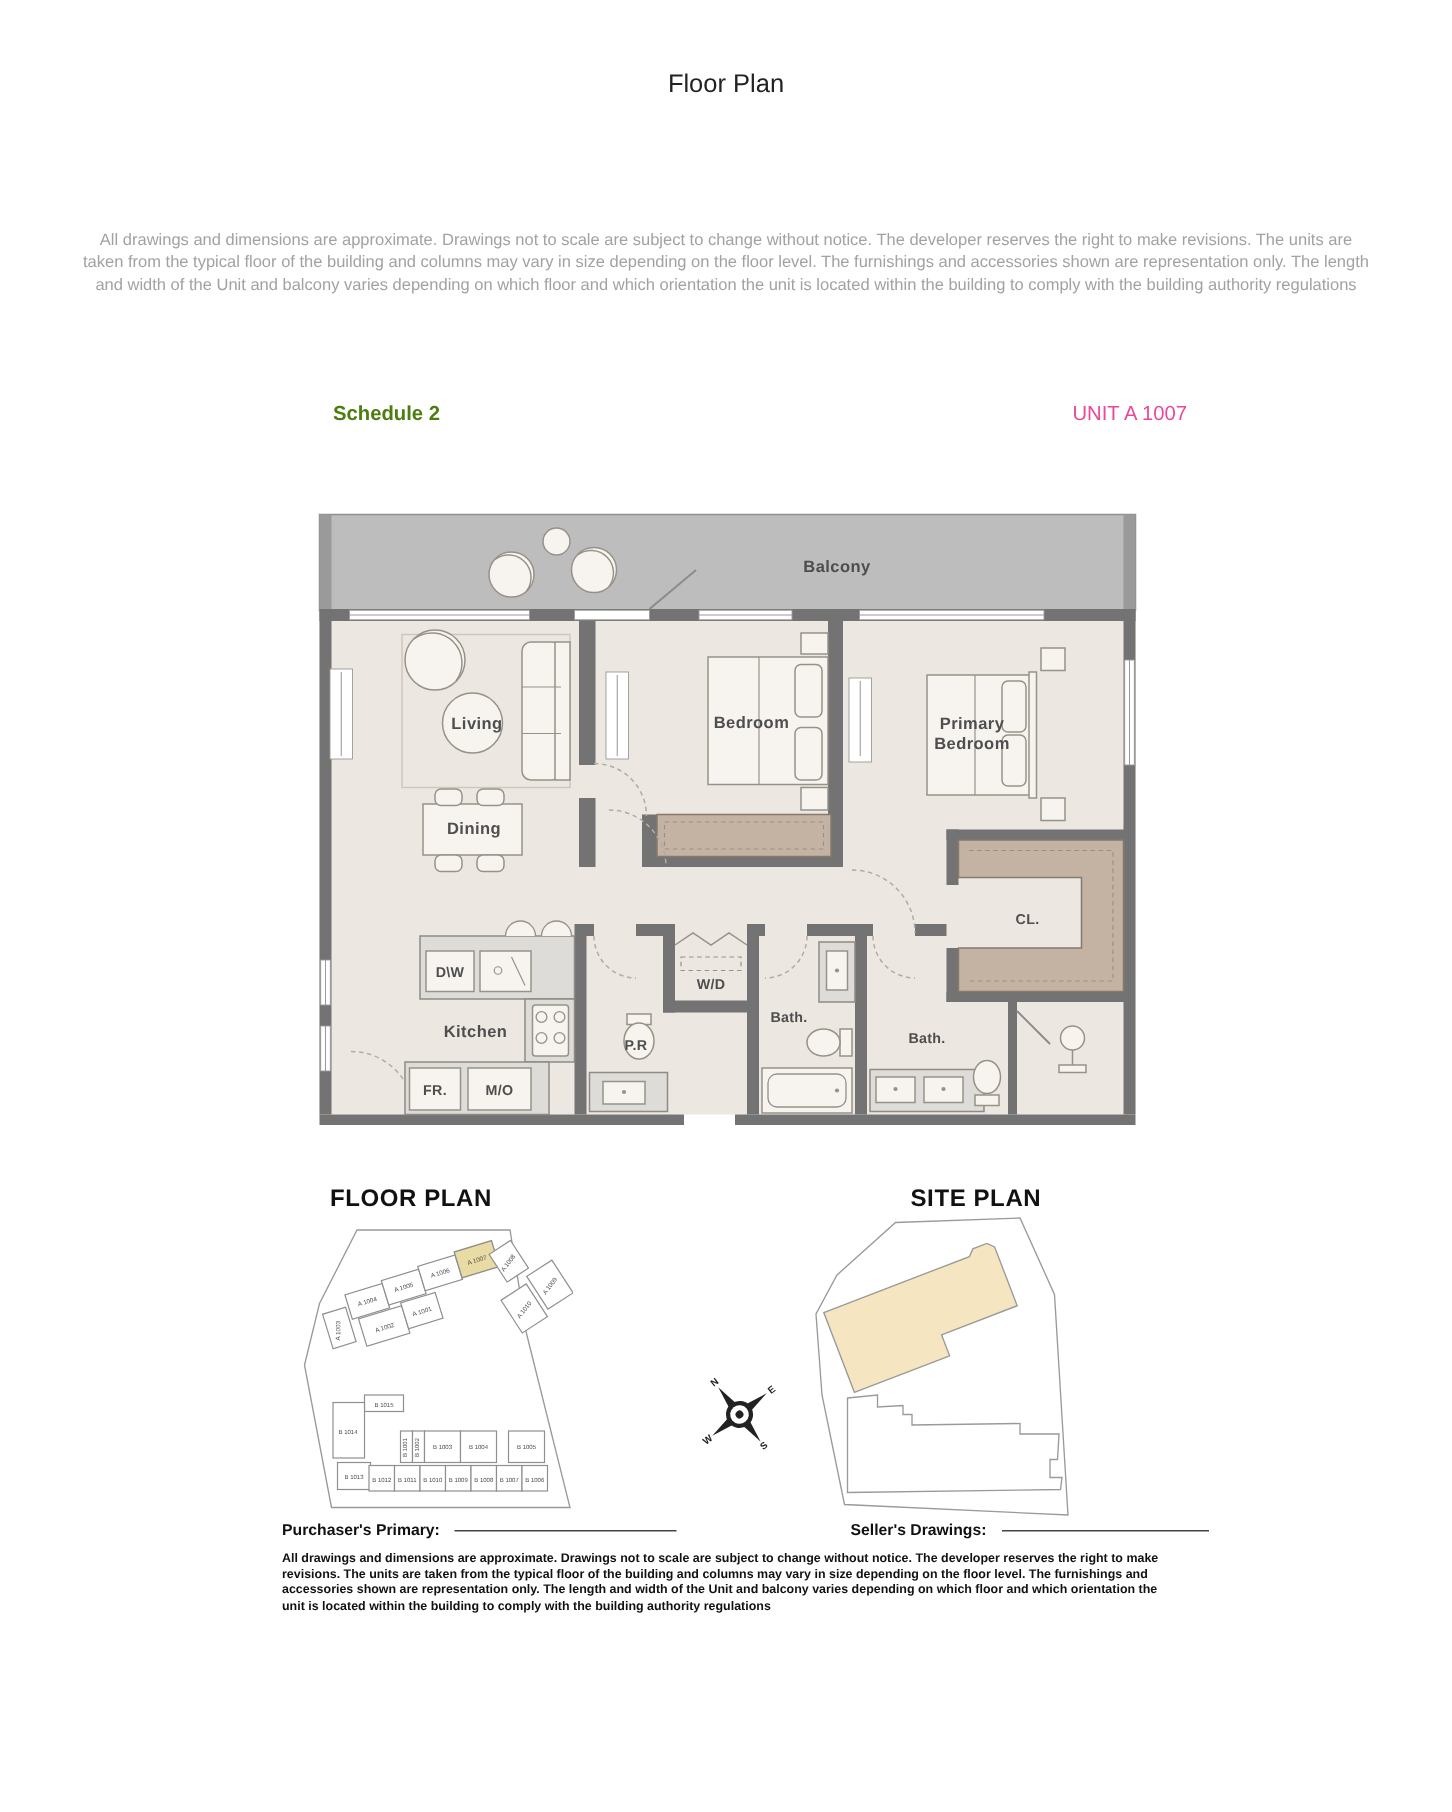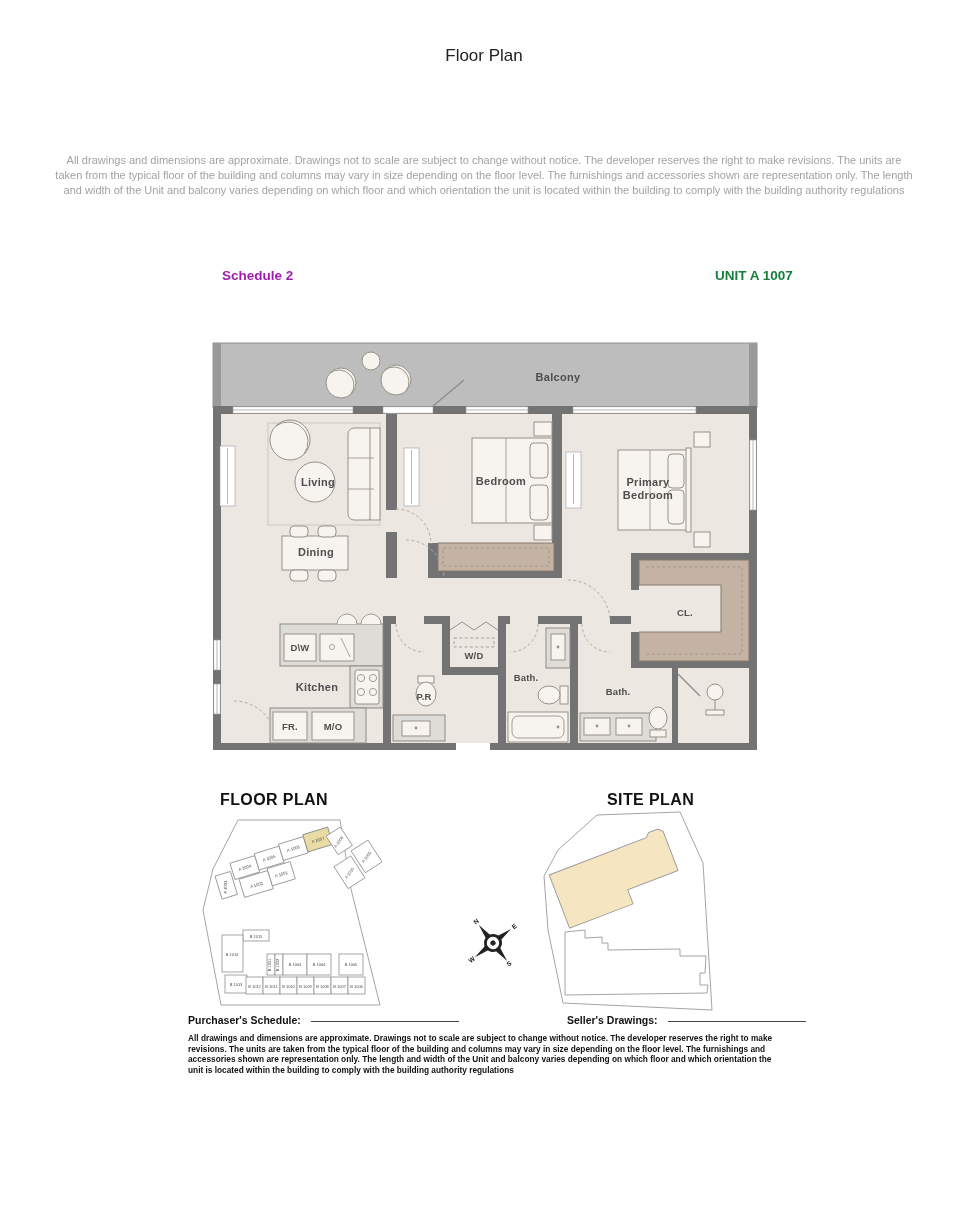--- a/index.html
+++ b/index.html
@@ -1,22 +1,22 @@
 <!DOCTYPE html>
 <html><head>
 <meta charset="utf-8">
 <style>
   html,body{margin:0;padding:0;background:#ffffff;}
   #page{position:relative;width:968px;height:1156px;background:#ffffff;overflow:hidden;
         font-family:"Liberation Sans", sans-serif;color:#1a1a1a;}
   .abs{position:absolute;}
   .title{width:968px;text-align:center;font-size:17px;color:#222;}
   .disc-top{left:53px;top:153px;width:862px;text-align:center;font-size:11px;line-height:15px;color:#a2a2a2;}
-  .sched{left:222px;top:268px;font-size:13.5px;font-weight:bold;color:#a21caf;}
-  .unit{left:715px;top:268px;font-size:13.5px;font-weight:bold;color:#15803d;}
+  .sched{left:222px;top:268px;font-size:13.5px;font-weight:bold;color:#4d7c0f;}
+  .unit{left:715px;top:268px;font-size:13.5px;font-weight:normal;color:#ec4899;}
   .plan-heading{font-size:16px;font-weight:bold;letter-spacing:.4px;color:#111;}
   .sig{font-size:10.5px;font-weight:bold;color:#111;}
   .sigline{display:inline-block;height:1px;border-bottom:1.5px solid #444;vertical-align:2px;margin-left:10px;}
   .disc-bot{left:188px;top:1033px;width:600px;font-size:8.3px;line-height:10.5px;font-weight:bold;color:#111;}
   svg text{font-family:"Liberation Sans", sans-serif;}
   .rl{font-size:11px;font-weight:bold;fill:#4e4e4e;text-anchor:middle;letter-spacing:.3px;}
   .rs{font-size:9.5px;font-weight:bold;fill:#4e4e4e;text-anchor:middle;letter-spacing:.2px;}
   .kp{font-size:4.2px;fill:#4a4a4a;text-anchor:middle;}
   .kpb{font-size:4px;fill:#4a4a4a;text-anchor:middle;}
   .wall{fill:#737373;}
@@ -328,21 +328,21 @@
 
   <svg class="abs" style="left:543px;top:808px;" width="200" height="207" viewBox="0 0 200 207">
     <polygon class="outline" points="54,7 137,4 160,55 169,202 20,195 5,122 1,68 15,42"></polygon>
     <g transform="rotate(-21 30 90)">
       <path d="M16,60 h104 l4,-4 h10 l4,4 v42 h-54 v15 h-68 z" fill="#f5e5c0" stroke="#9a9a9a" stroke-width=".9"></path>
     </g>
     <path class="outline" d="M22,124 L42,122 L42,130 L59,129 L59,135 L65,135 L65,142 L137,141 L137,148 L163,148 L162,165 L157,165 L157,177 L165,177 L164,185 L22,187 Z"></path>
   </svg>
 
   <div class="abs sig" style="left:188px;top:1014px;">
-    <span>Purchaser's Schedule:</span><span class="sigline" style="width:148px;"></span>
+    <span>Purchaser's Primary:</span><span class="sigline" style="width:148px;"></span>
   </div>
   <div class="abs sig" style="left:567px;top:1014px;">
     <span>Seller's Drawings:</span><span class="sigline" style="width:138px;"></span>
   </div>
 
   <div class="abs disc-bot">All drawings and dimensions are approximate. Drawings not to scale are subject to change without notice. The developer reserves the right to make revisions. The units are taken from the typical floor of the building and columns may vary in size depending on the floor level. The furnishings and accessories shown are representation only. The length and width of the Unit and balcony varies depending on which floor and which orientation the unit is located within the building to comply with the building authority regulations</div>
 
 </div>
 
 </body></html>

